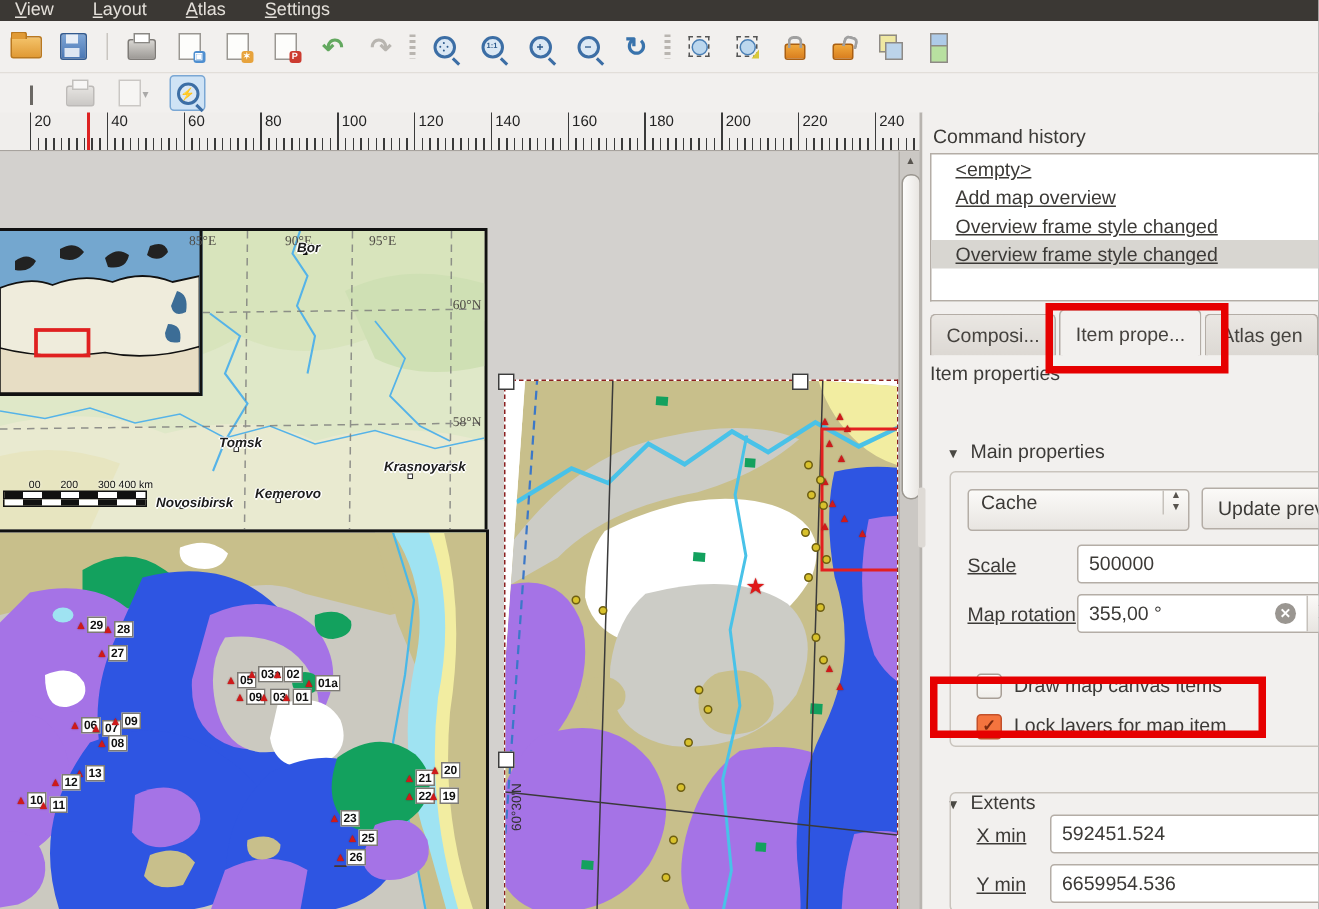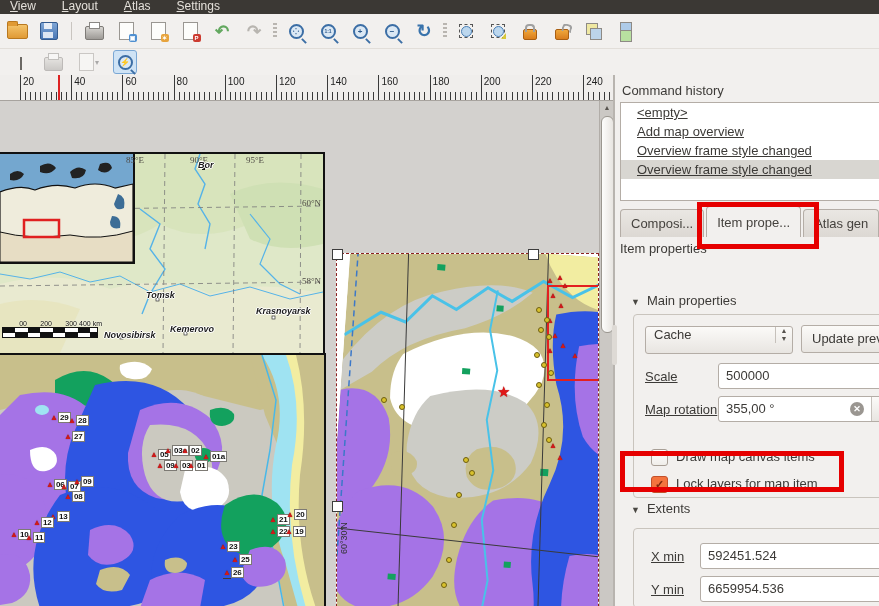--- a/index.html
+++ b/index.html
@@ -494,21 +494,21 @@
 
     <div class="cbrow" style="left:36px;top:356px;">
       <span class="cb" id="cb-draw">✓</span>
       <span>Draw map canvas items</span>
     </div>
     <div class="cbrow" style="left:36px;top:383px;">
       <span class="cb checked" id="cb-lock">✓</span>
       <span>Lock layers for map item</span>
     </div>
 
-    <div class="sect" style="top:426px;">
+    <div class="sect" style="top:452px;">
       <span class="tri">▼</span><span>Extents</span>
     </div>
     <div class="group" style="top:453px;width:260px;height:78px;"></div>
 
     <span class="flabel" style="left:36px;top:474px;">X min</span>
     <div class="field" style="left:85px;top:468px;width:191px;">592451.524</div>
     <span class="flabel" style="left:36px;top:507px;">Y min</span>
     <div class="field" style="left:85px;top:501px;width:191px;">6659954.536</div>
 
     <div class="pscroll"></div>

